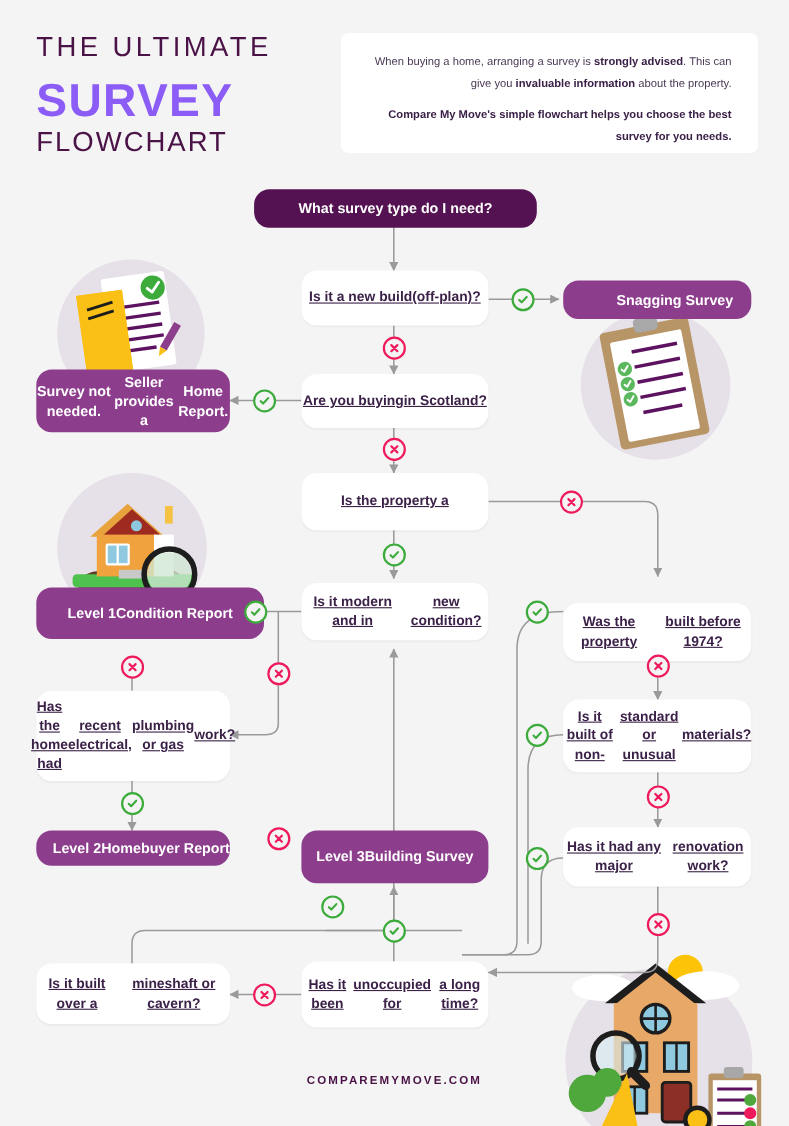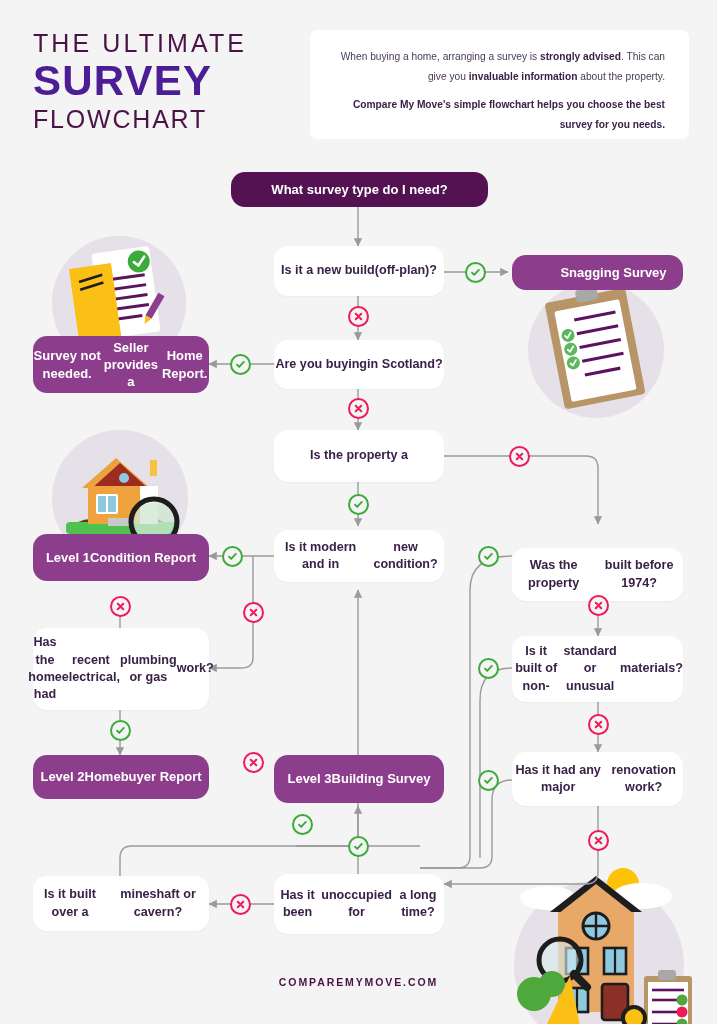--- a/index.html
+++ b/index.html
@@ -12,22 +12,22 @@
   }
   #stage { position:absolute; left:0; top:0; width:717px; height:1024px; }
 
   
   .hdr-title { position:absolute; left:33px; top:30px; width:280px; }
   .hdr-l1 {
     font-size:25px; letter-spacing:3.1px; color:#4a1246;
     font-weight:400; line-height:1.1;
   }
   .hdr-l2 {
-    font-size:42px; letter-spacing:1.2px; color:#4c1d95;
-    font-weight:800; line-height:1.06; margin-top:1px;
+    font-size:42px; letter-spacing:1.2px; color:#8b5cf6;
+    font-weight:800; line-height:1.06; margin-top:11px;
   }
   .hdr-l3 {
     font-size:25px; letter-spacing:1.8px; color:#4a1246;
     font-weight:400; line-height:1.15; margin-top:2px;
   }
 
   .intro {
     position:absolute; left:310px; top:30px; width:379px; height:109px;
     background:#ffffff; border-radius:7px; padding:17px 24px 0 24px;
   }
@@ -40,20 +40,21 @@
 
   
   .node {
     position:absolute; display:flex; align-items:center; justify-content:center;
     text-align:center; border-radius:14px;
   }
   .q {
     background:#ffffff; color:#3b2148;
     font-size:12.6px; font-weight:700; line-height:1.38;
     box-shadow:0 1px 2px rgba(0,0,0,.04);
+    text-decoration:underline;
   }
   .res {
     color:#ffffff; font-size:13px; font-weight:800; line-height:1.32;
   }
   .res.dark { background:#541253; }
   .res.mid  { background:#8c3d8c; }
 
   
   .badge {
     position:absolute; width:21px; height:21px; border-radius:50%;
@@ -291,21 +292,21 @@
       <br>
       <span>new condition?</span>
     </div>
 
   <div class="node q" style="left:512px;top:548px;width:171px;height:53px;">
       <span>Was the property</span>
       <br>
       <span>built before 1974?</span>
     </div>
 
-  <div class="node res mid" style="left:33px;top:534px;width:176px;height:47px;justify-content:center;">
+  <div class="node res mid" style="left:33px;top:534px;width:207px;height:47px;justify-content:center;">
       <span>Level 1</span>
       <br>
       <span>Condition Report</span>
     </div>
 
   <div class="node q" style="left:33px;top:628px;width:176px;height:82px;">
       <span>Has the home had</span>
       <br>
       <span>recent electrical,</span>
       <br>
@@ -321,21 +322,21 @@
       <br>
       <span>materials?</span>
     </div>
 
   <div class="node q" style="left:512px;top:752px;width:171px;height:54px;">
       <span>Has it had any major</span>
       <br>
       <span>renovation work?</span>
     </div>
 
-  <div class="node res mid" style="left:33px;top:755px;width:176px;height:44px;">
+  <div class="node res mid" style="left:33px;top:755px;width:176px;height:32px;justify-content:flex-end;">
       <span>Level 2</span>
       <br>
       <span>Homebuyer Report</span>
     </div>
 
   <div class="node res mid" style="left:274px;top:755px;width:170px;height:48px;">
       <span>Level 3</span>
       <br>
       <span>Building Survey</span>
     </div>

